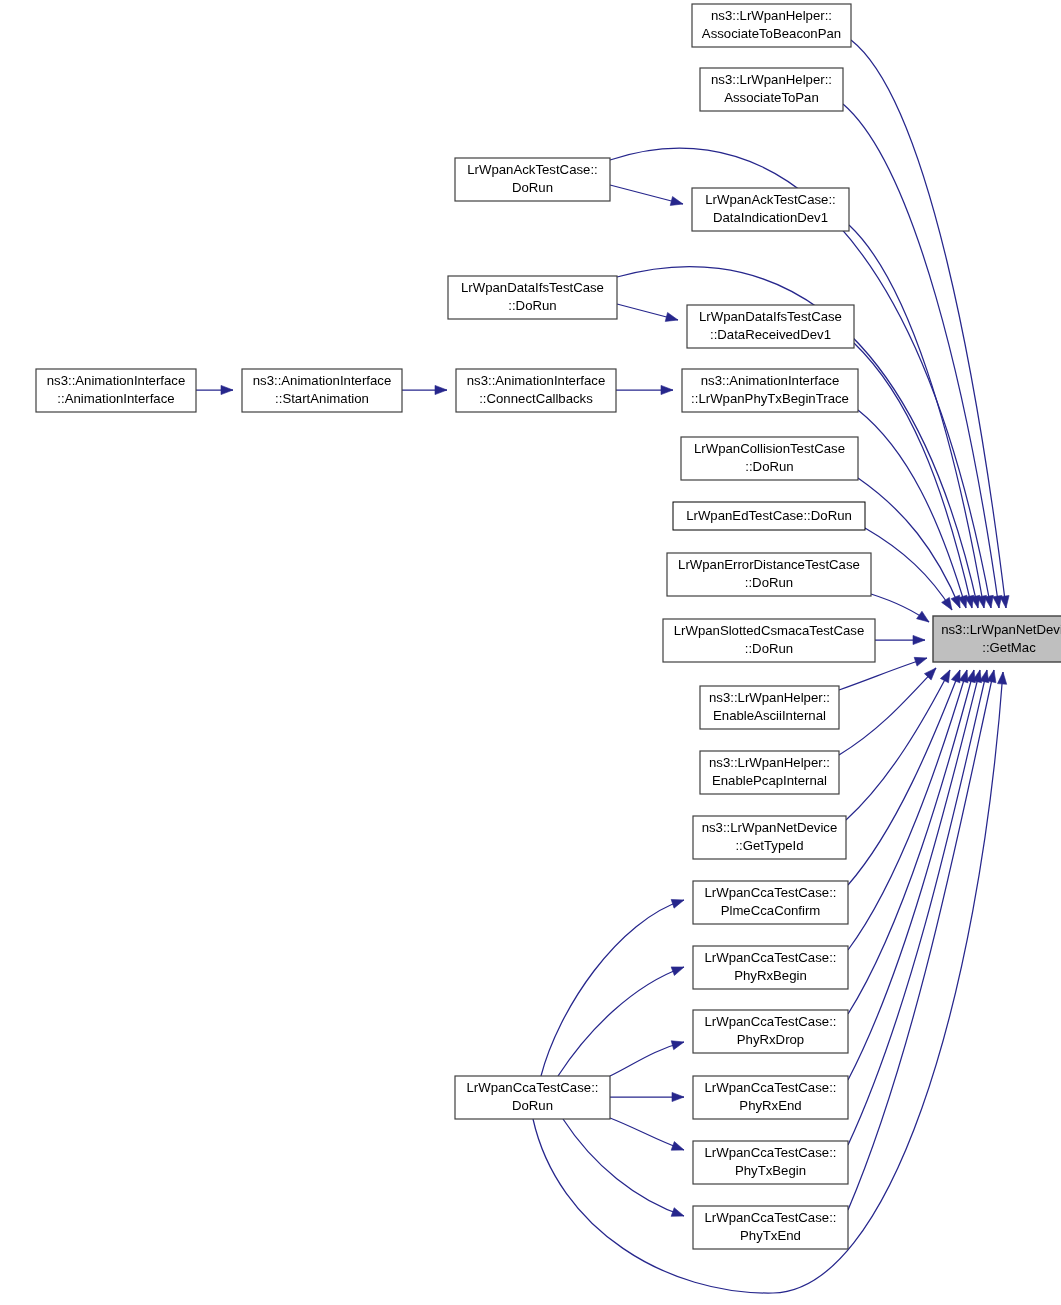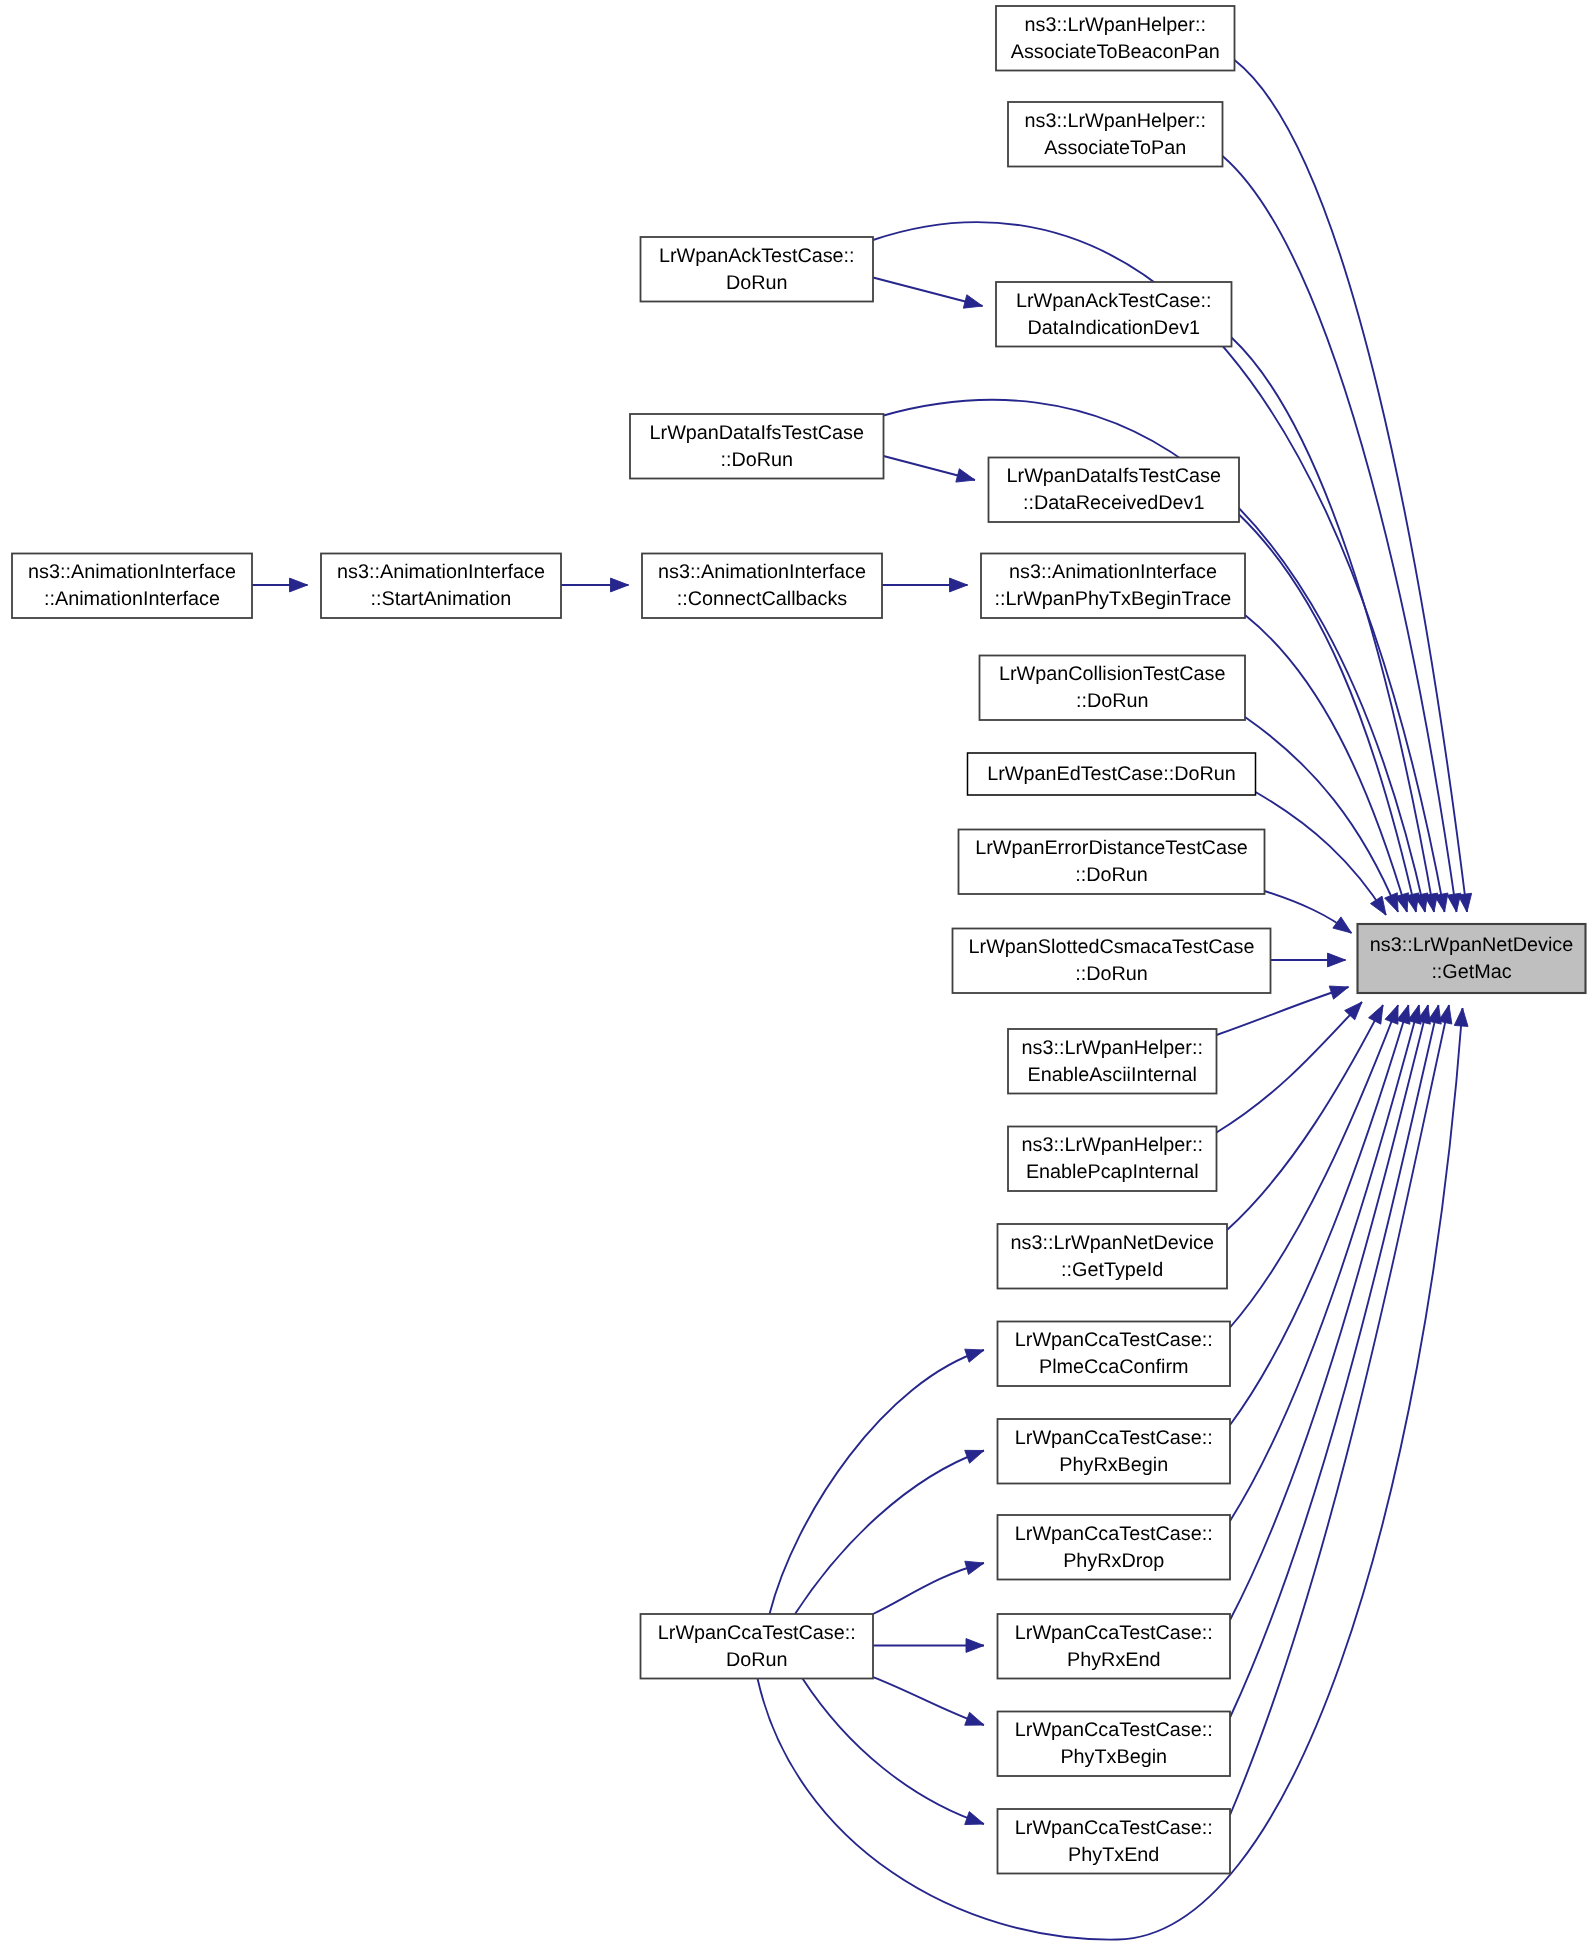--- a/index.html
+++ b/index.html
@@ -10,20 +10,21 @@
   body {
     font-family: "Liberation Sans", sans-serif;
     width: 1061px;
     height: 1305px;
     overflow: hidden;
   }
   #graph-root {
     position: relative;
     width: 930px;
     height: 1305px;
+    padding-left: 28px;
   }
   svg#callgraph {
     display: block;
     width: 1061px;
     height: 1305px;
   }
   .node-box {
     fill: #ffffff;
     stroke: #404040;
     stroke-width: 1.2;

